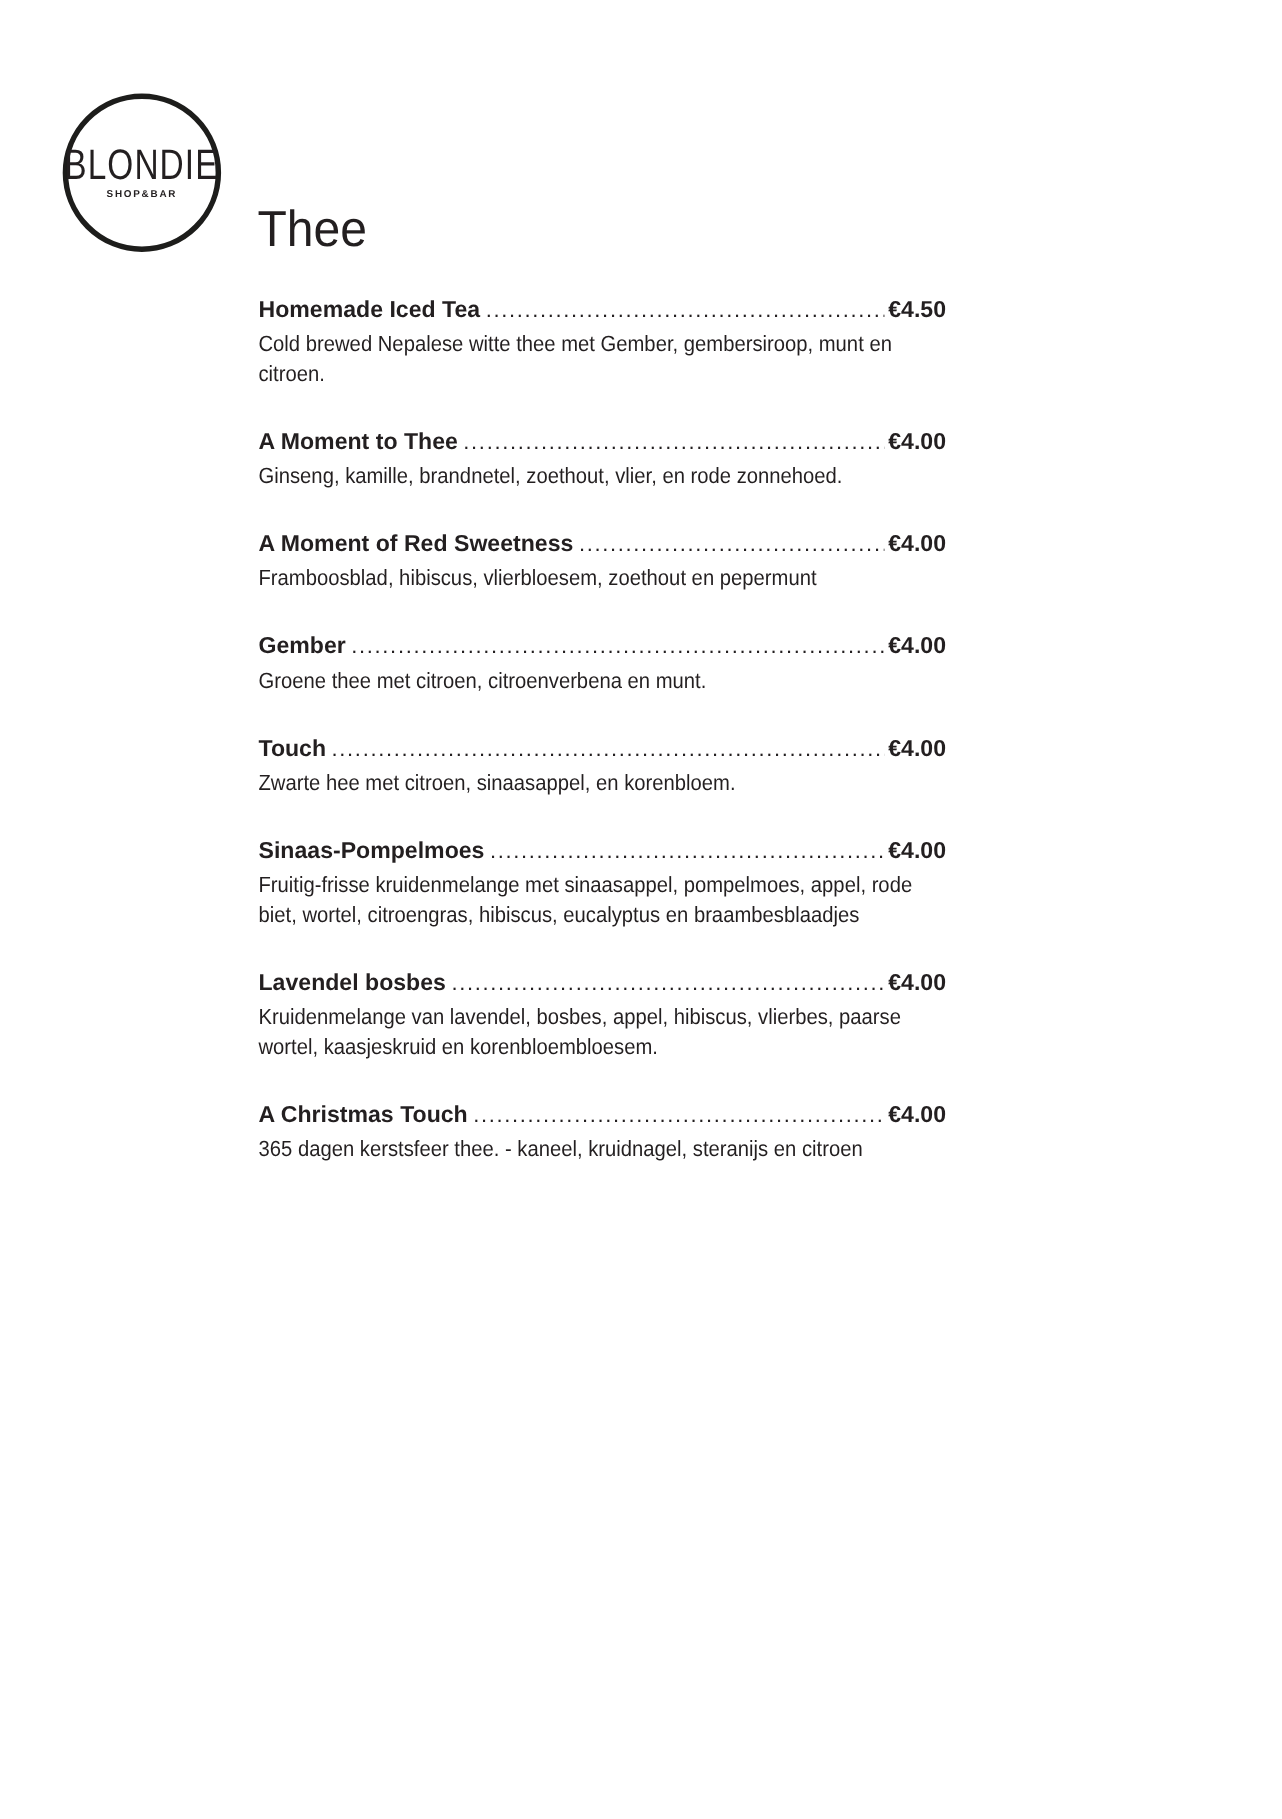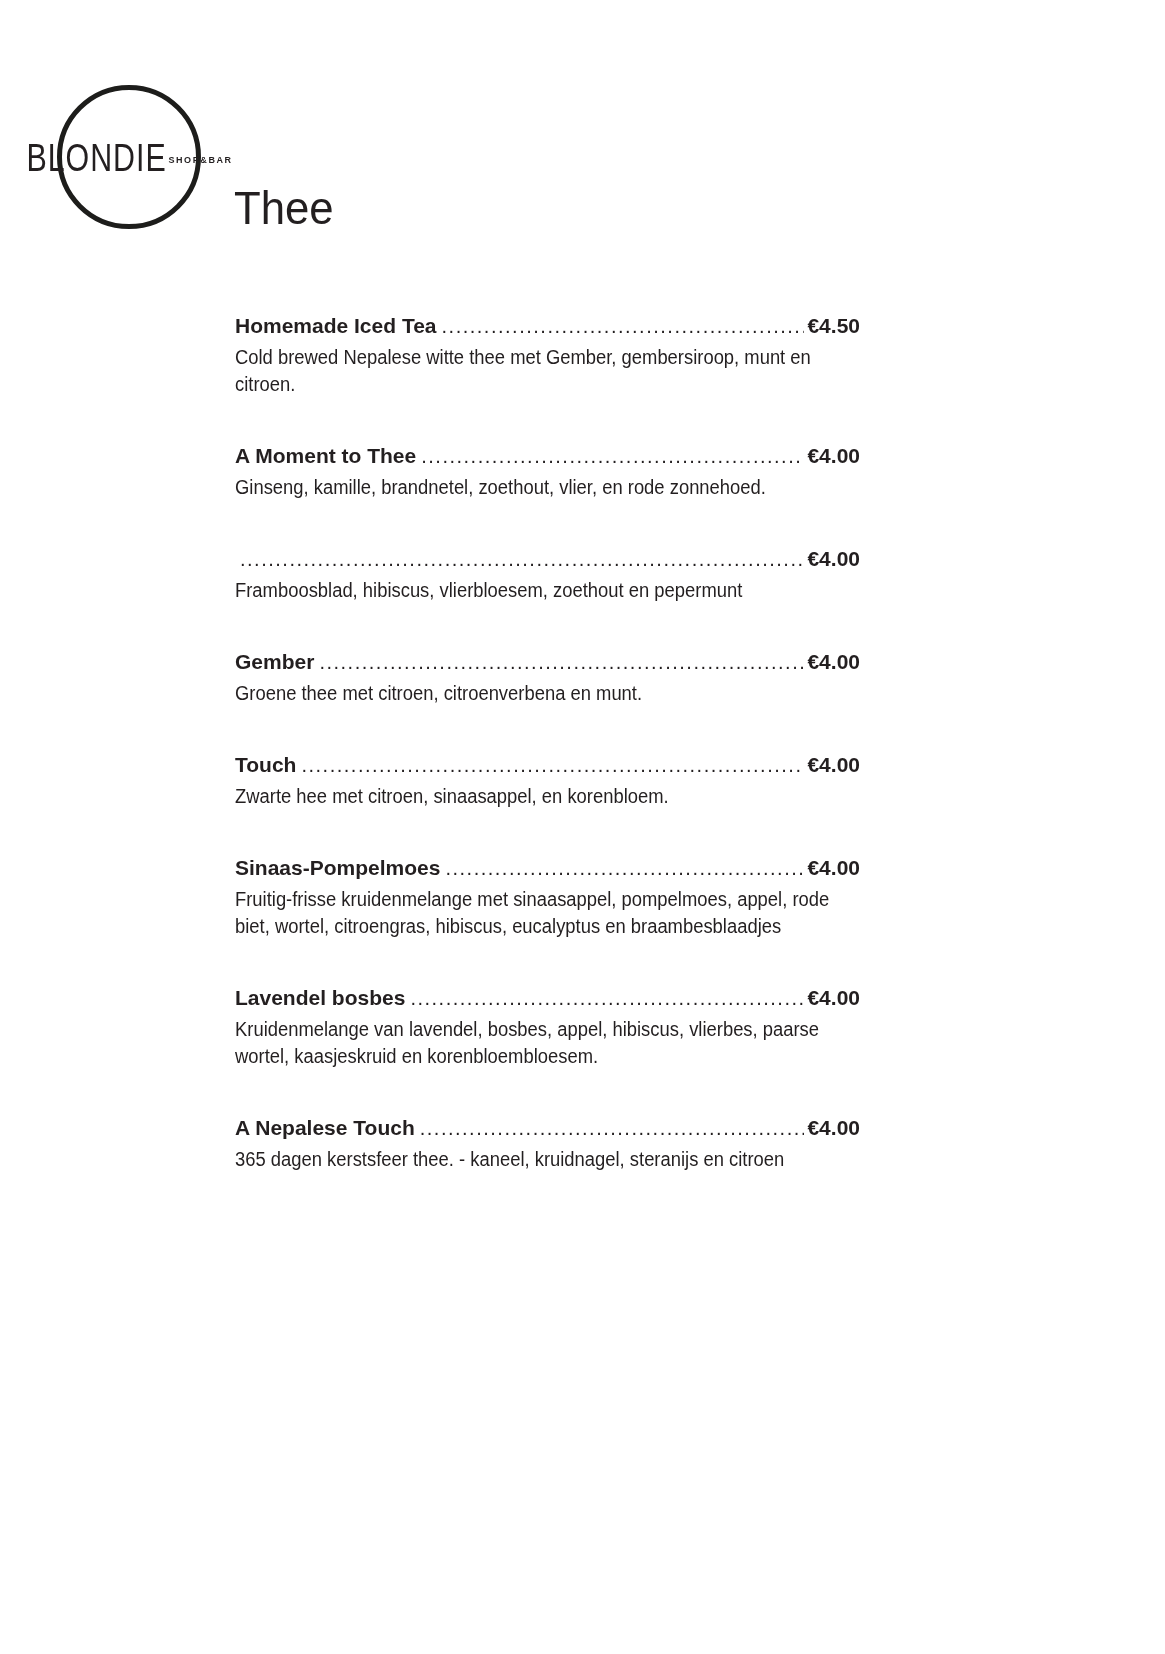--- a/index.html
+++ b/index.html
@@ -20,20 +20,21 @@
   
   .logo {
     position: absolute;
     left: 57px;
     top: 85px;
     width: 134px;
     height: 134px;
     border: 5px solid #1d1d1b;
     border-radius: 50%;
     display: flex;
+    flex-direction: column;
     align-items: center;
     justify-content: center;
     text-align: center;
   }
   .logo-name {
     font-size: 31px;
     font-weight: 400;
     letter-spacing: 1px;
     line-height: 1;
     transform: scale(0.98, 1.25);
@@ -63,21 +64,20 @@
 
   
   .menu {
     position: absolute;
     left: 235px;
     top: 268px;
     width: 625px;
   }
   .menu-item {
     margin-bottom: 34px;
-    margin-top: 44px;
   }
   .item-row {
     display: flex;
     align-items: baseline;
     width: 100%;
     font-size: 21px;
     line-height: 28px;
   }
   .item-name {
     font-weight: 700;
@@ -137,20 +137,21 @@
     <div class="item-row">
       <span class="item-name">A Moment to Thee</span>
       <span class="dot-leader"></span>
       <span class="item-price">€4.00</span>
     </div>
     <div class="item-desc">Ginseng, kamille, brandnetel, zoethout, vlier, en rode zonnehoed.</div>
   </div>
 
   <div class="menu-item">
     <div class="item-row">
+      <span class="item-name">A Moment of Red Sweetness</span>
       <span class="dot-leader"></span>
       <span class="item-price">€4.00</span>
     </div>
     <div class="item-desc">Framboosblad, hibiscus, vlierbloesem, zoethout en pepermunt</div>
   </div>
 
   <div class="menu-item">
     <div class="item-row">
       <span class="item-name">Gember</span>
       <span class="dot-leader"></span>
@@ -181,21 +182,21 @@
     <div class="item-row">
       <span class="item-name">Lavendel bosbes</span>
       <span class="dot-leader"></span>
       <span class="item-price">€4.00</span>
     </div>
     <div class="item-desc">Kruidenmelange van lavendel, bosbes, appel, hibiscus, vlierbes, paarse wortel, kaasjeskruid en korenbloembloesem.</div>
   </div>
 
   <div class="menu-item">
     <div class="item-row">
-      <span class="item-name">A Nepalese Touch</span>
+      <span class="item-name">A Christmas Touch</span>
       <span class="dot-leader"></span>
       <span class="item-price">€4.00</span>
     </div>
     <div class="item-desc">365 dagen kerstsfeer thee. - kaneel, kruidnagel, steranijs en citroen</div>
   </div>
 </div>
 
 </div>
 
 </body></html>

